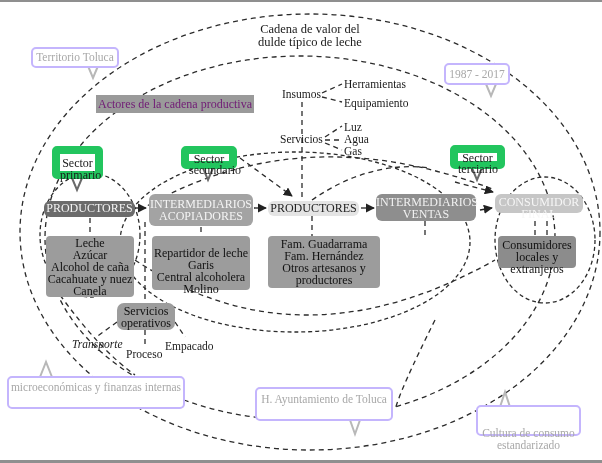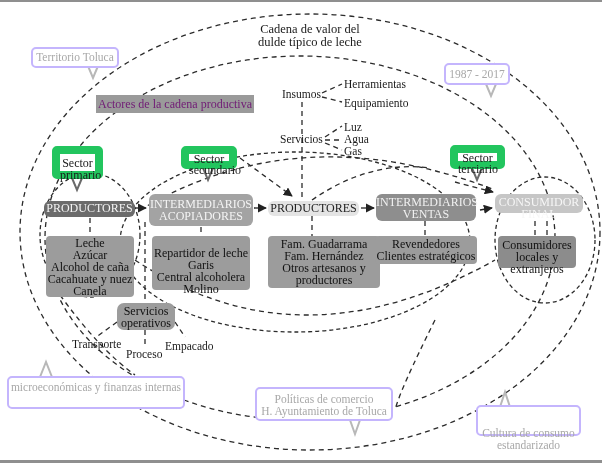--- a/index.html
+++ b/index.html
@@ -105,21 +105,20 @@
   <div class="callout-grey" style="left:31px;top:47px;width:88px;height:21px;line-height:17px;">
     <span>Territorio Toluca</span>
   </div>
   <div class="callout-grey" style="left:444px;top:63px;width:66px;height:22px;line-height:18px;">
     <span>1987 - 2017</span>
   </div>
   <div class="callout-grey" style="left:7px;top:376px;width:178px;height:33px;padding-top:3px;">
     <div>microeconómicas y finanzas internas</div>
   </div>
   <div class="callout-grey" style="left:255px;top:387px;width:138px;height:34px;padding-top:4px;">
-    <div>Políticas de comercio</div>
     <div>H. Ayuntamiento de Toluca</div>
   </div>
   <div class="callout-grey" style="left:476px;top:405px;width:105px;height:31px;padding-top:20px;">
     <div>Cultura de consumo</div>
     <div>estandarizado</div>
   </div>
 
   <div class="banner" style="left:96px;top:95px;width:158px;height:18px;">
     <span>Actores de la cadena productiva</span>
   </div>
@@ -176,32 +175,28 @@
     <div>Garis</div>
     <div>Central alcoholera</div>
     <div>Molino</div>
   </div>
   <div class="box" style="left:268px;top:236px;width:112px;height:52px;padding-top:2px;">
     <div>Fam. Guadarrama</div>
     <div>Fam. Hernández</div>
     <div>Otros artesanos y</div>
     <div>productores</div>
   </div>
-  <div class="box" style="left:375px;top:236px;width:102px;height:28px;padding-top:2px;">
-    <div>Revendedores</div>
-    <div>Clientes estratégicos</div>
-  </div>
   <div class="box box-alt" style="left:498px;top:236px;width:78px;height:32px;padding-top:3px;">
     <div>Consumidores</div>
     <div>locales y</div>
     <div>extranjeros</div>
   </div>
 
   <div class="box" style="left:117px;top:303px;width:58px;height:27px;padding-top:2px;border-radius:7px;">
     <div>Servicios</div>
     <div>operativos</div>
   </div>
-  <div class="label-l" style="left:72px;top:338px;">Transporte</div>
+  <div class="label-l" style="left:72px;top:338px;font-style:italic;">Transporte</div>
   <div class="label-l" style="left:126px;top:348px;">Proceso</div>
   <div class="label-l" style="left:165px;top:340px;">Empacado</div>
 
   <div class="frame-bottom"></div>
 </div>
 
 </body></html>

